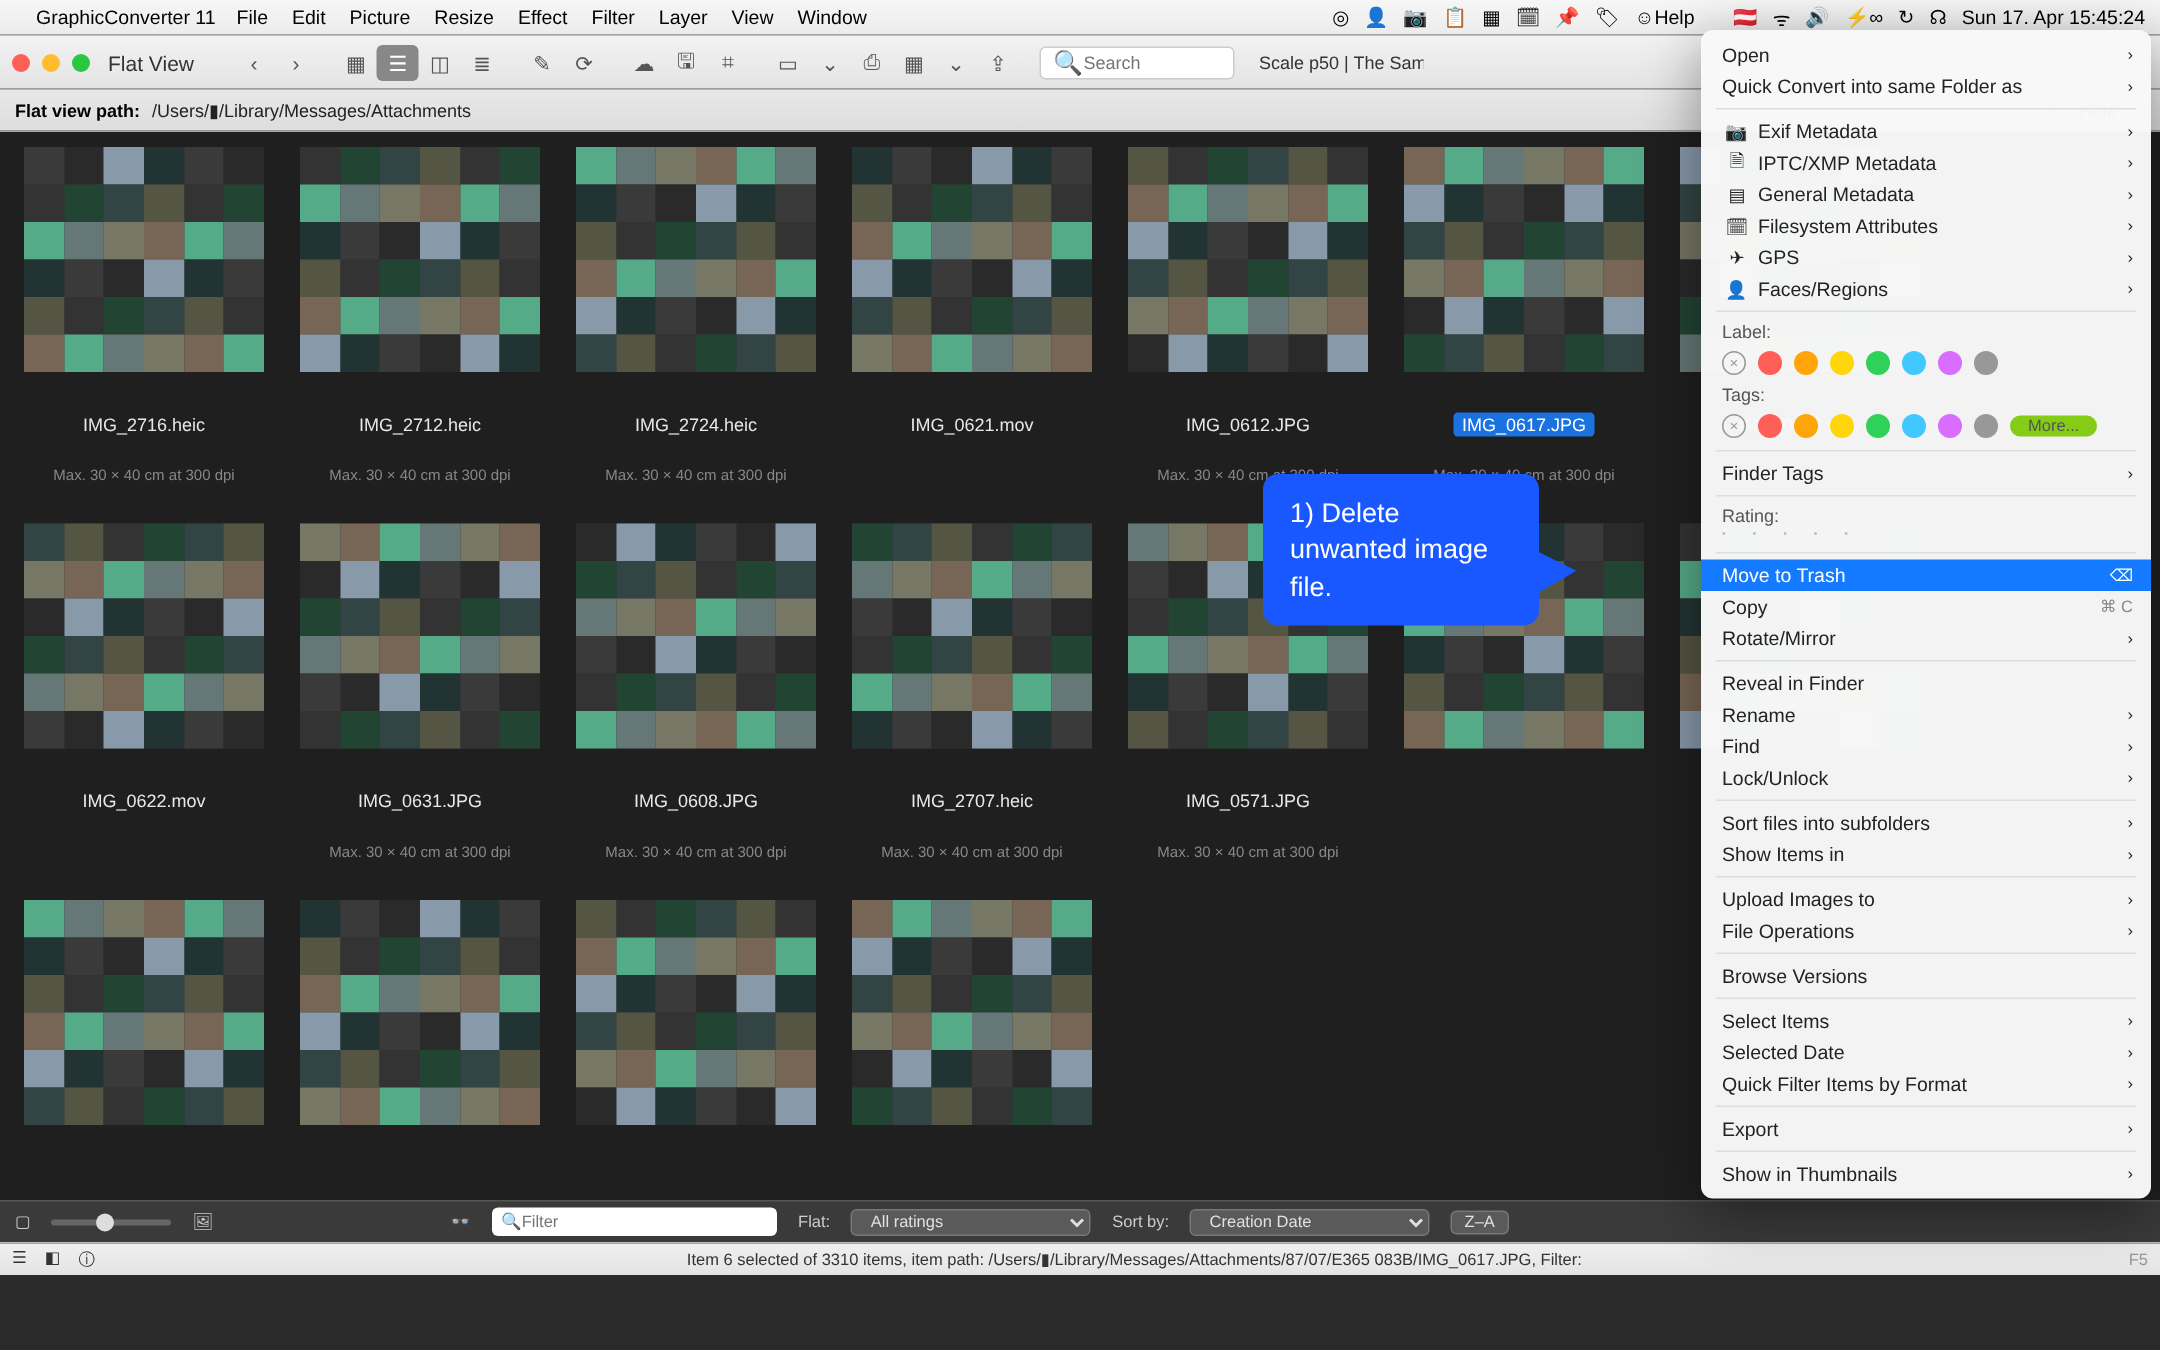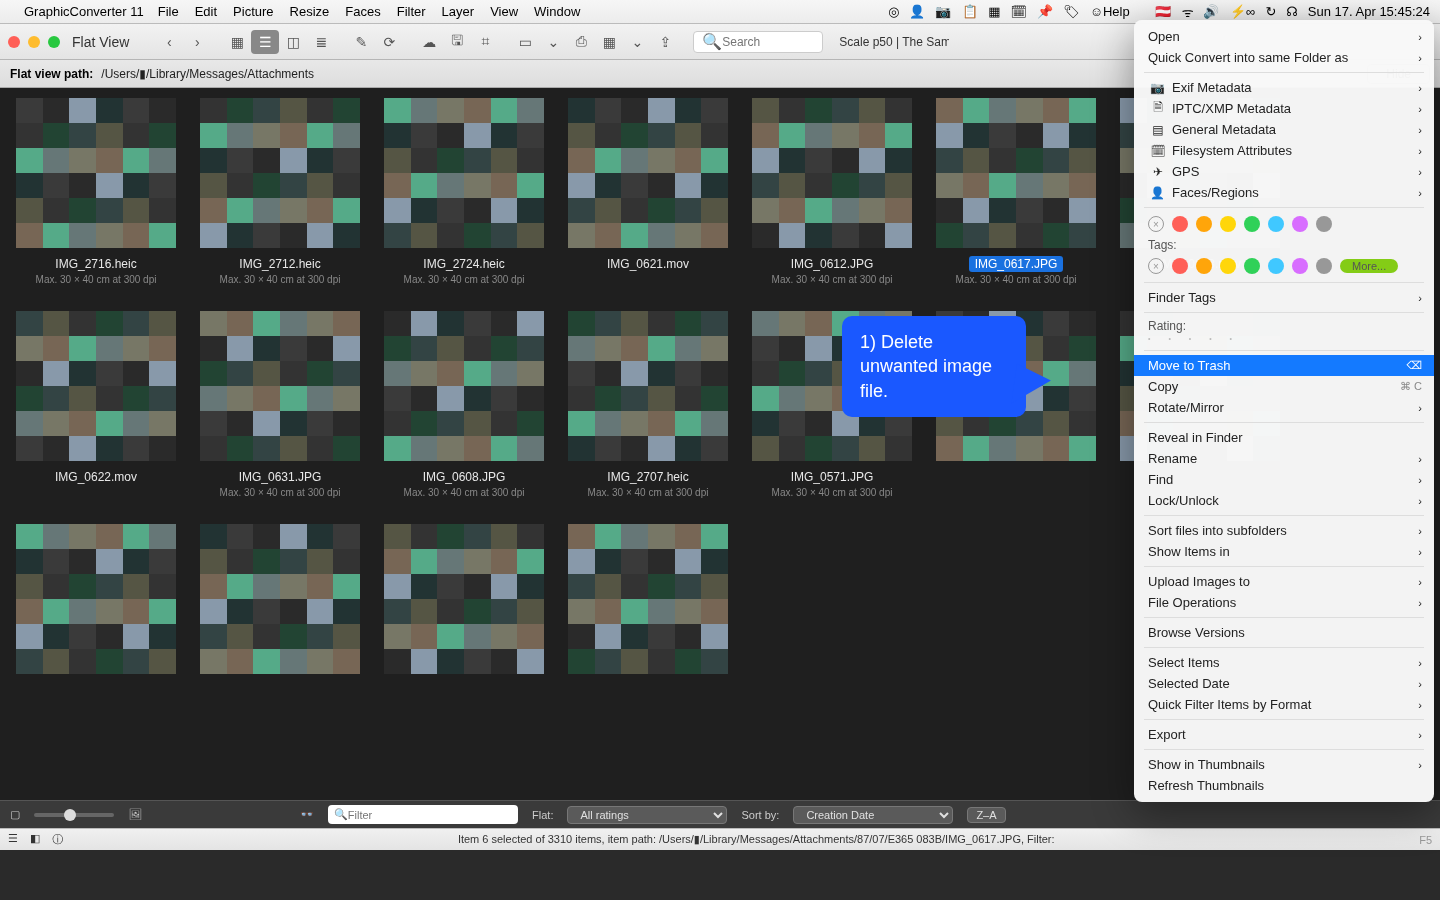--- a/index.html
+++ b/index.html
@@ -29,21 +29,21 @@
 
 
 .pathbar { height: 28px; background: linear-gradient(#e8e8e8,#ddd); display: flex; align-items: center; padding: 0 10px; font-size: 12px; border-bottom: 1px solid #aaa; }
 .pathbar .lbl { font-weight: 600; margin-right: 8px; }
 .pathbar .path { color: #222; }
 .pathbar .spacer2 { flex: 1; }
 .pathbar .hidebtn { background: linear-gradient(#fafafa,#e6e6e6); border: 1px solid #aaa; border-radius: 4px; padding: 2px 18px; font-size: 12px; }
 
 
 .grid { position: relative; background: #1f1f1f; height: 712px; overflow: hidden; padding: 10px 10px; display: flex; flex-wrap: wrap; align-content: flex-start; gap: 12px 12px; }
-.tile { width: 172px; display: flex; flex-direction: column; align-items: center; margin-bottom: 14px; }
+.tile { width: 172px; display: flex; flex-direction: column; align-items: center; margin-bottom: 14px; gap: 19px; }
 .thumb { width: 160px; height: 150px; background: #333; position: relative; }
 .mosaic { display: grid; grid-template-columns: repeat(6,1fr); grid-template-rows: repeat(6,1fr); width: 100%; height: 100%; }
 .mosaic div { background: #555; }
 .fname { font-size: 12px; color: #e8e8e8; margin-top: 8px; padding: 1px 6px; border-radius: 3px; }
 .fname.selected { background: #1a71e0; color: #fff; }
 .dims { font-size: 10px; color: #888; margin-top: 2px; }
 
 
 .bottombar1 { height: 28px; background: #3a3a3a; display: flex; align-items: center; padding: 0 10px; gap: 14px; font-size: 11px; color: #ccc; border-top: 1px solid #555; }
 .bottombar1 .filterbox { background: #fff; border-radius: 4px; display: flex; align-items: center; padding: 1px 6px; width: 190px; height: 19px; }
@@ -79,21 +79,21 @@
 </head>
 <body>
 
 <div class="menubar">
   <span class="apple"></span>
   <span class="appname">GraphicConverter 11</span>
   <span class="menu">File</span>
   <span class="menu">Edit</span>
   <span class="menu">Picture</span>
   <span class="menu">Resize</span>
-  <span class="menu">Faces</span>
+  <span class="menu">Effect</span>
   <span class="menu">Filter</span>
   <span class="menu">Layer</span>
   <span class="menu">View</span>
   <span class="menu">Window</span>
   <span class="spacer"></span>
   <span class="statusicon">◎</span>
   <span class="statusicon">👤</span>
   <span class="statusicon">📷</span>
   <span class="statusicon">📋</span>
   <span class="statusicon">▦</span>
@@ -1017,20 +1017,21 @@
       <span class="ico">✈</span>
       <span>GPS</span>
       <span class="arrow">›</span>
     </div>
   <div class="row">
       <span class="ico">👤</span>
       <span>Faces/Regions</span>
       <span class="arrow">›</span>
     </div>
   <div class="sep"></div>
+  <div class="sublabel">Label:</div>
   <div class="colorrow" id="labelrow">
       <div class="clear">×</div>
       <div class="dot" style="background: rgb(255, 95, 87);"></div>
       <div class="dot" style="background: rgb(255, 165, 10);"></div>
       <div class="dot" style="background: rgb(255, 214, 10);"></div>
       <div class="dot" style="background: rgb(48, 209, 88);"></div>
       <div class="dot" style="background: rgb(64, 200, 255);"></div>
       <div class="dot" style="background: rgb(216, 109, 255);"></div>
       <div class="dot" style="background: rgb(152, 152, 152);"></div>
     </div>
@@ -1121,21 +1122,18 @@
   <div class="sep"></div>
   <div class="row">
       <span>Export</span>
       <span class="arrow">›</span>
     </div>
   <div class="sep"></div>
   <div class="row">
       <span>Show in Thumbnails</span>
       <span class="arrow">›</span>
     </div>
-  <div class="row">
-      <span>Refresh Thumbnails</span>
-    </div>
 </div>
 
 <div class="callout">
   <div class="bubble">1) Delete unwanted image file.</div>
   <div class="tail"></div>
 </div>
 
 </body></html>

